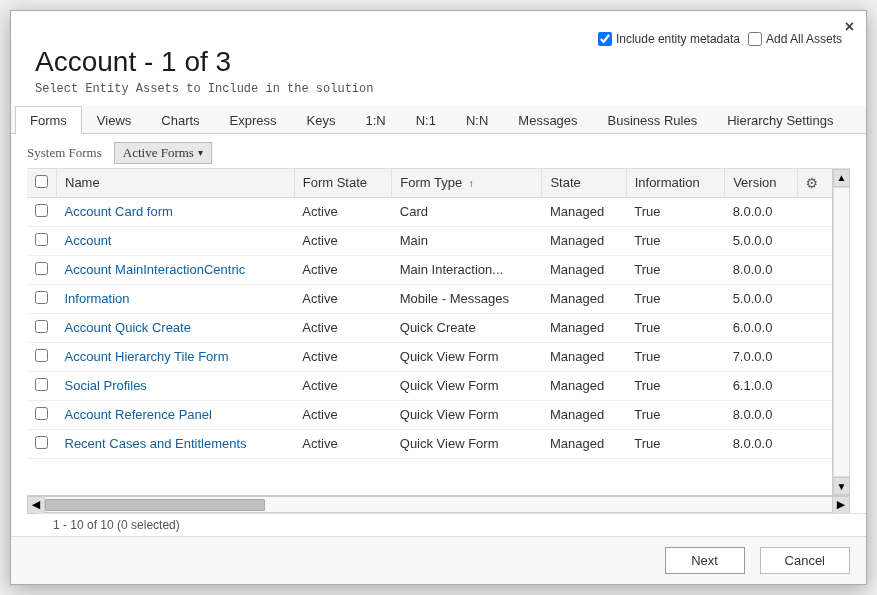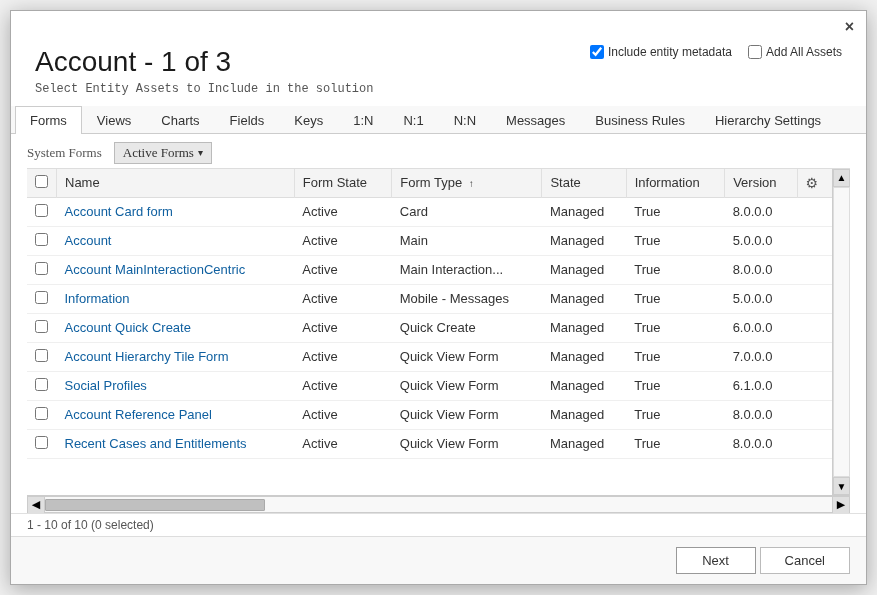--- a/index.html
+++ b/index.html
@@ -50,22 +50,22 @@
     }
     .dialog-subtitle {
       font-size: 12px;
       color: #555;
       margin-top: 3px;
       font-family: Liberation Mono, monospace;
     }
     .dialog-options {
       display: flex;
       align-items: center;
-      gap: 16px;
-      margin-top: 16px;
+      gap: 8px;
+      margin-top: 3px;
       white-space: nowrap;
     }
     .checkbox-label {
       display: flex;
       align-items: center;
       gap: 4px;
       font-size: 12px;
       color: #333;
       cursor: pointer;
     }
@@ -206,26 +206,27 @@
       height: 12px;
       background: #c0c0c0;
       border: 1px solid #aaa;
       border-radius: 1px;
     }
     .status-bar {
       padding: 4px 16px;
       font-size: 12px;
       color: #555;
       border-top: 1px solid #e0e0e0;
+      margin-left: 26px;
     }
     .dialog-footer {
       display: flex;
       justify-content: flex-end;
       padding: 10px 16px;
-      gap: 4px;
+      gap: 15px;
       border-top: 1px solid #ddd;
       background: #f8f8f8;
     }
     .btn {
       padding: 5px 24px;
       font-size: 13px;
       cursor: pointer;
       border: 1px solid #bbb;
       background: #fff;
       color: #333;
@@ -297,21 +298,21 @@
         <input type="checkbox" style="">
         <span>Add All Assets</span>
       </label>
     </div>
   </div>
 
   <div class="tabs-bar">
     <div class="tab active">Forms</div>
     <div class="tab">Views</div>
     <div class="tab">Charts</div>
-    <div class="tab">Fields</div>
+    <div class="tab">Express</div>
     <div class="tab">Keys</div>
     <div class="tab">1:N</div>
     <div class="tab">N:1</div>
     <div class="tab">N:N</div>
     <div class="tab">Messages</div>
     <div class="tab">Business Rules</div>
     <div class="tab">Hierarchy Settings</div>
   </div>
 
   <div class="subheader">

